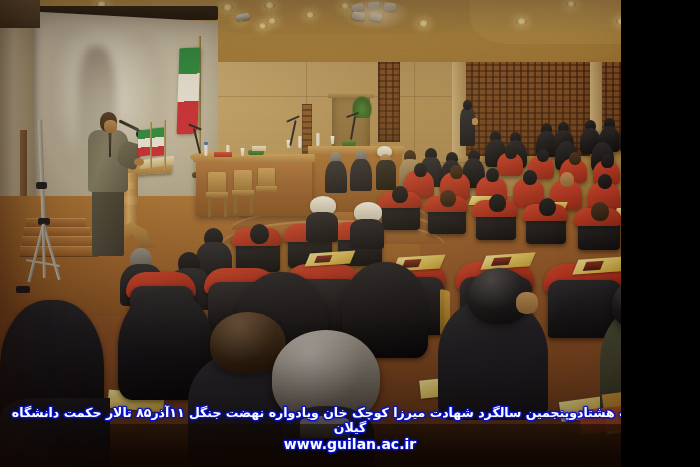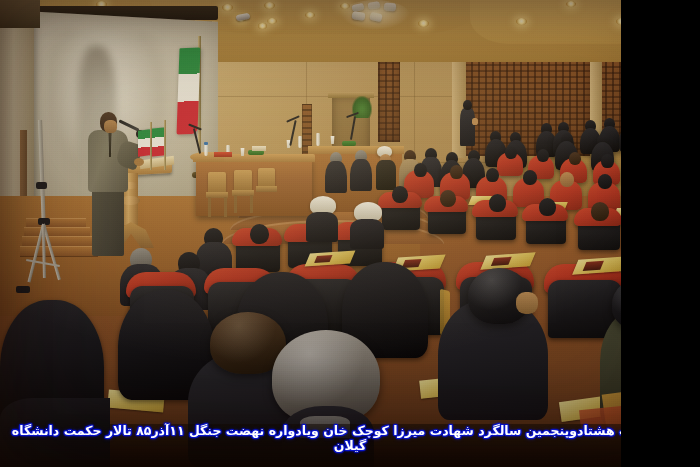--- a/index.html
+++ b/index.html
@@ -857,15 +857,16 @@
 
   <div class="layer" style="left:0;top:424px;width:700px;height:43px;background:linear-gradient(180deg,rgba(20,12,6,.55),rgba(10,5,2,.92));"></div>
   <div class="layer" style="left:0;top:398px;width:110px;height:69px;background:linear-gradient(170deg,#1d1d23,#070709);border-radius:30% 0 0 0;"></div>
 
   <div class="layer grade"></div>
   <div class="layer vignette"></div>
   <div class="layer grain"></div>
 
   <div class="caption-wrap">
     <div class="caption-line">گرامیداشت هشتادوپنجمین سالگرد شهادت میرزا کوچک خان  ویادواره نهضت جنگل ۱۱آذر۸۵  تالار حکمت   دانشگاه گیلان</div>
+    <div class="caption-url">www.guilan.ac.ir</div>
   </div>
 
 </div>
 
 </body></html>

